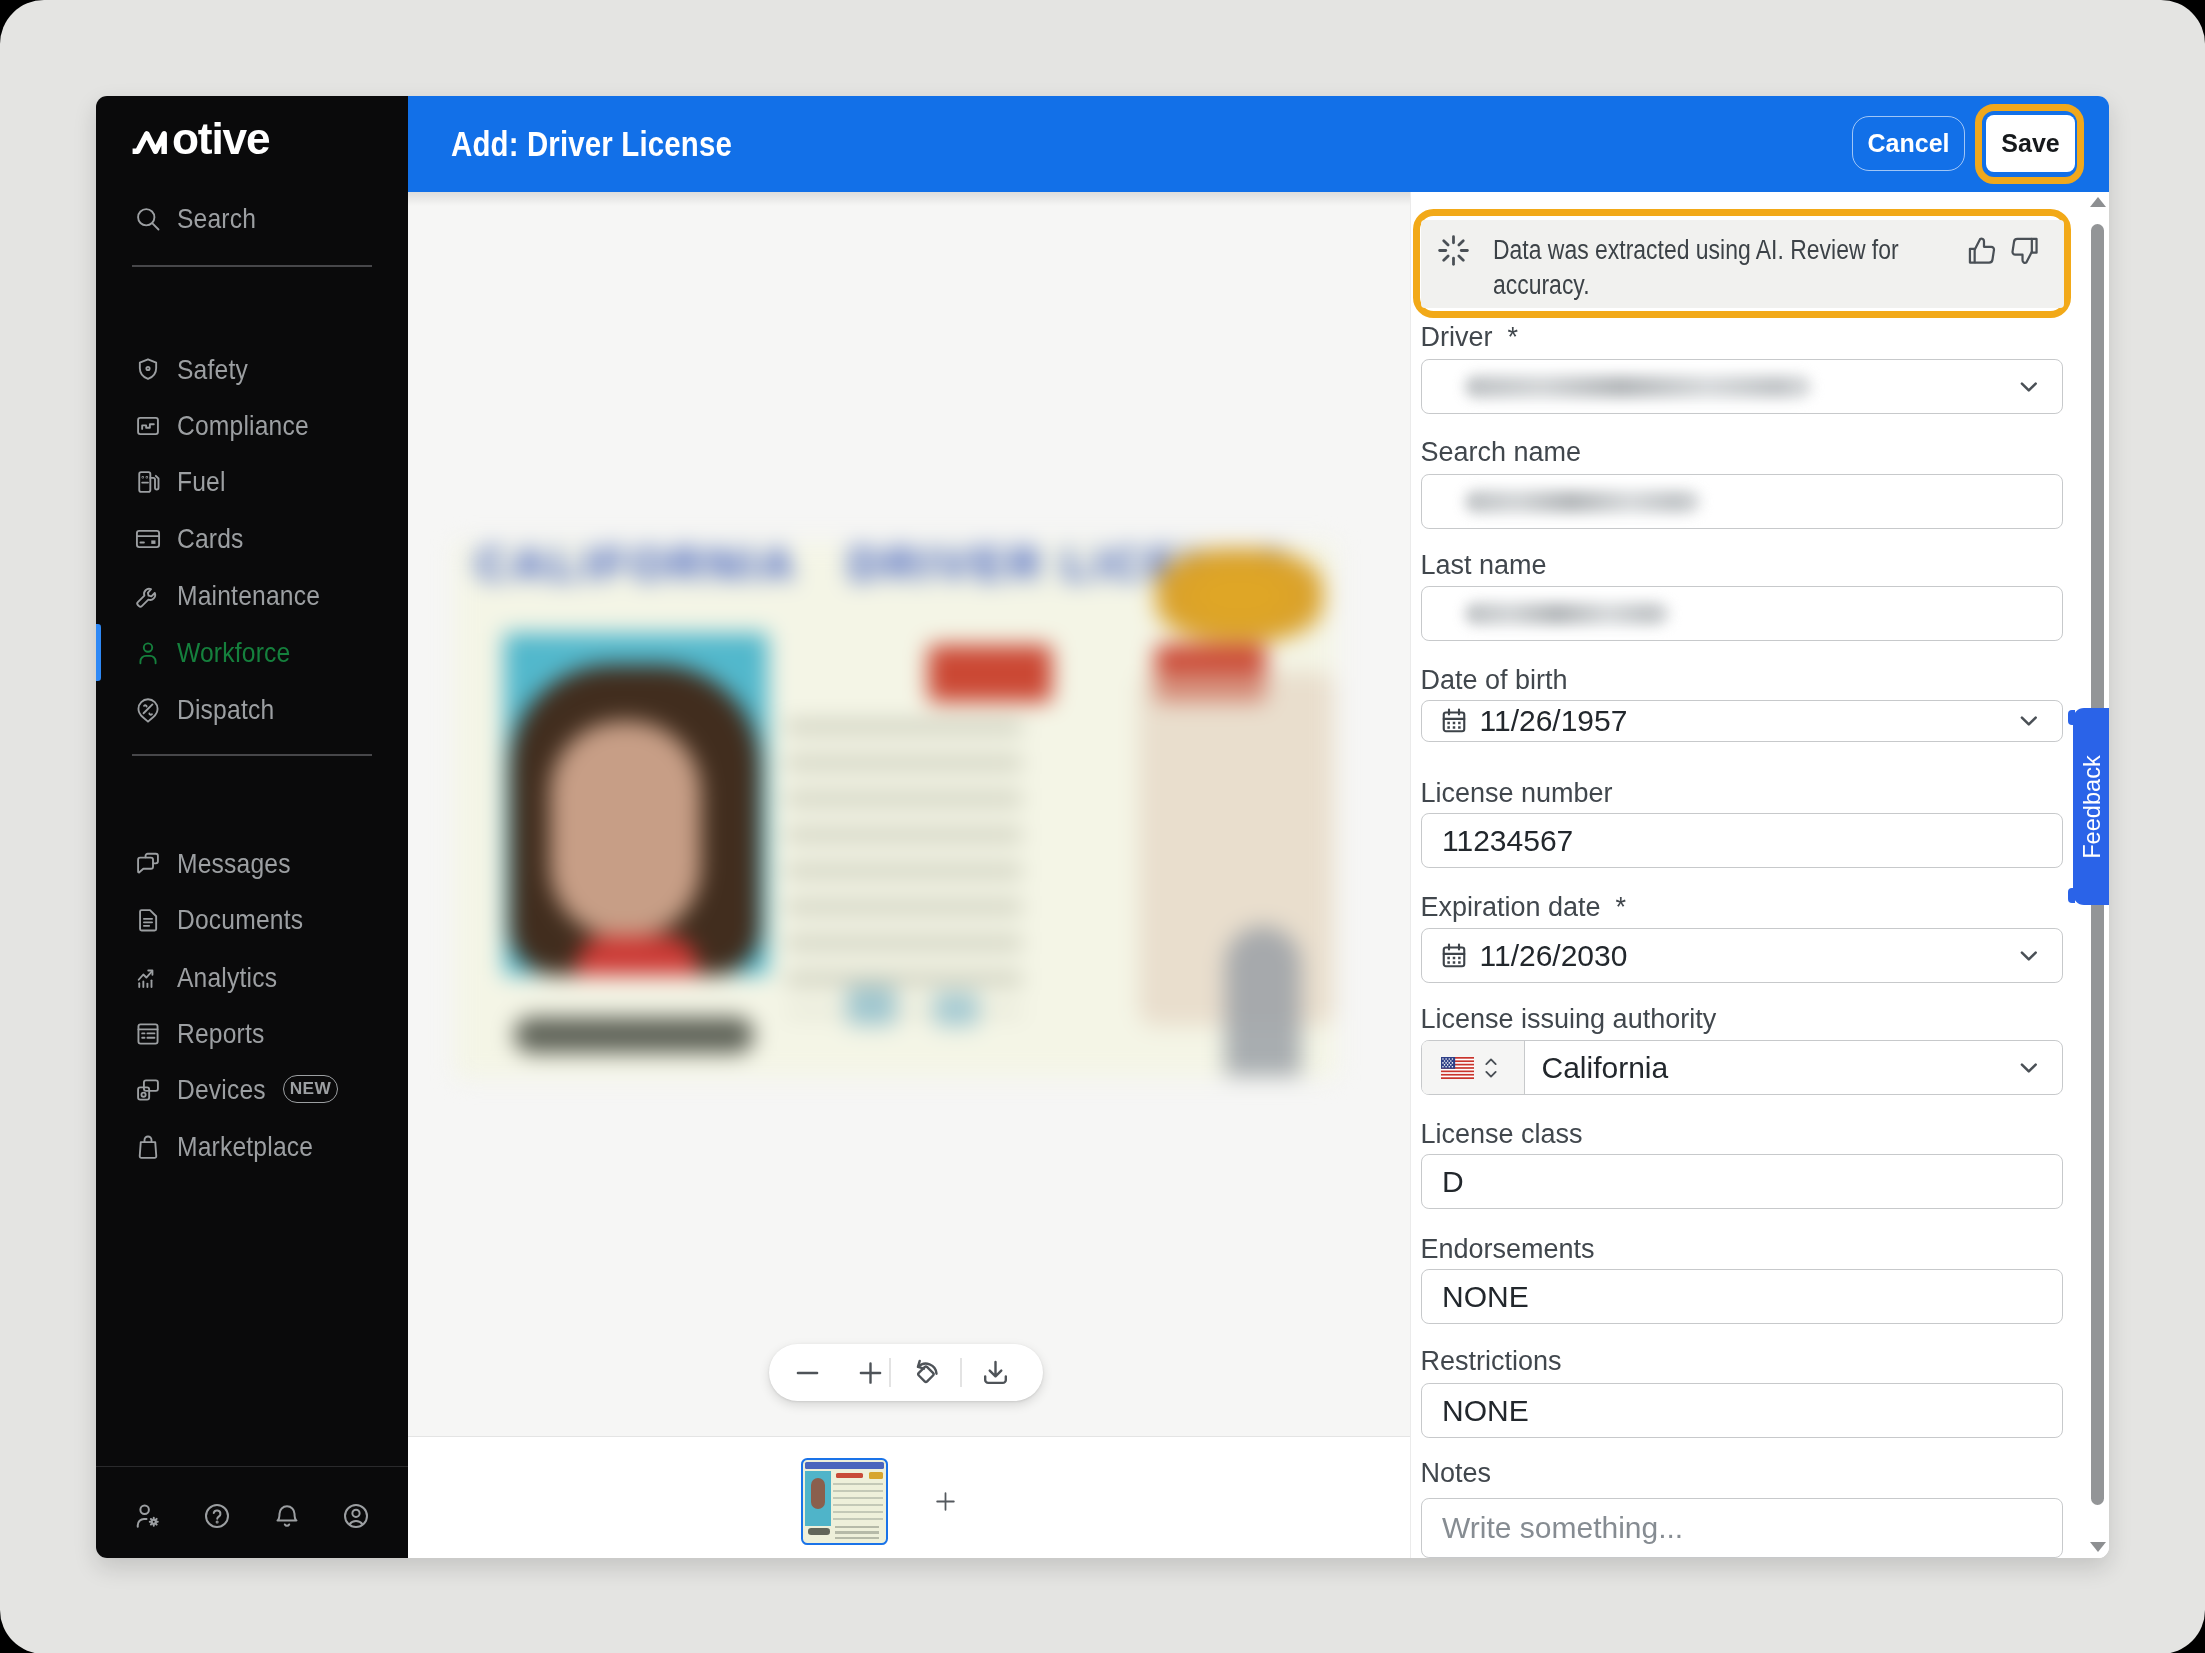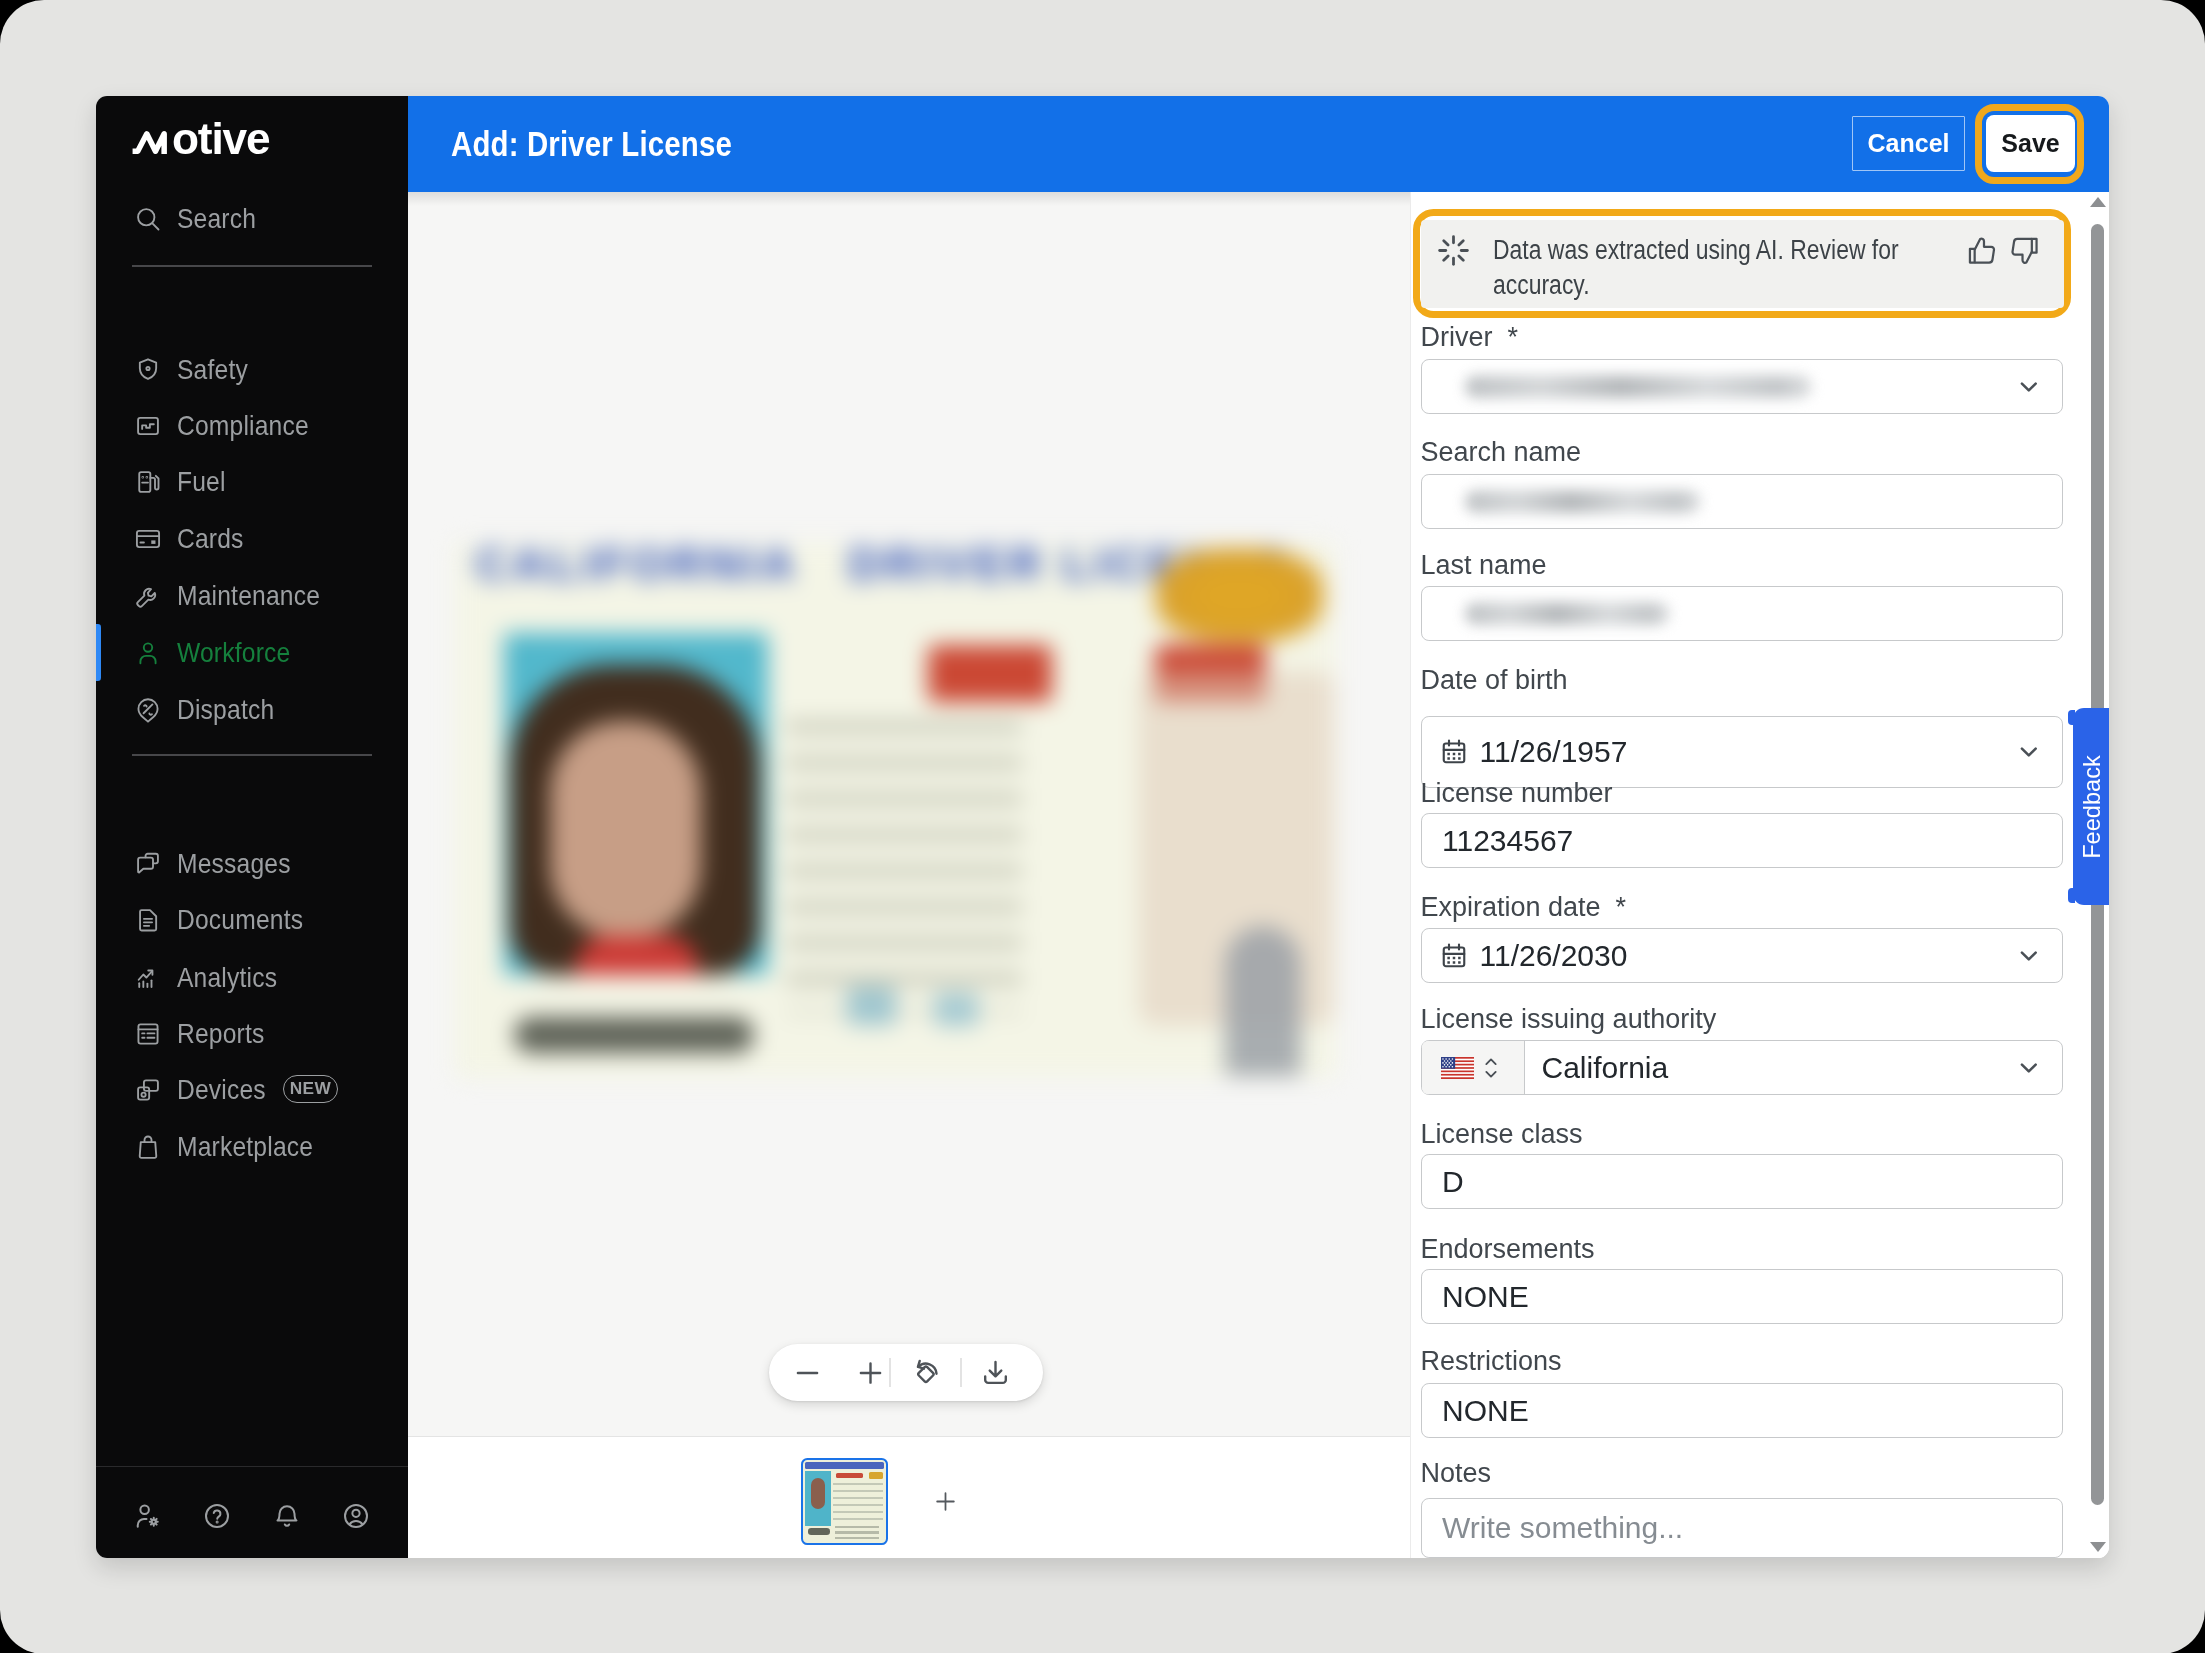--- a/index.html
+++ b/index.html
@@ -13,21 +13,21 @@
   .side-item .tx { position:absolute; left:81px; top:50%; transform:translateY(-50%) scaleX(.88); transform-origin:0 50%; font-size:28px; letter-spacing:0.2px; }
   .side-item.active { color:#15803d; }
   .sep { position:absolute; left:36px; width:240px; height:1.6px; background:#47474a; }
   .active-bar { position:absolute; left:0; width:4.7px; height:57px; background:#2f89f5; border-radius:0 3.2px 3.2px 0; }
   .newpill { position:absolute; left:187px; width:55px; height:27.6px; border:1.6px solid #9c9fa2; border-radius:14px; color:#9c9fa2; font-size:17.3px; font-weight:bold; text-align:center; line-height:25px; letter-spacing:0.4px; }
   .botsep { position:absolute; left:0; top:1370px; width:312px; height:0.8px; background:#2a2a2c; }
   .bot-ic { position:absolute; top:1405px; width:30px; height:30px; color:#9c9fa2; }
   
   .header { position:absolute; left:312px; top:0; width:1701px; height:96px; background:#1270e8; }
   .header .title { position:absolute; left:43px; top:50%; transform:translateY(-50%) scaleX(.84); transform-origin:0 50%; color:#fff; font-size:35px; font-weight:bold; letter-spacing:0.2px; }
-  .btn-cancel { position:absolute; left:1444px; top:19.7px; width:113px; height:55px; border:1.6px solid rgba(255,255,255,.6); border-radius:1px; color:#fff; font-size:25px; font-weight:bold; text-align:center; line-height:52px; }
+  .btn-cancel { position:absolute; left:1444px; top:19.7px; width:113px; height:55px; border:1.6px solid rgba(255,255,255,.6); border-radius:17px; color:#fff; font-size:25px; font-weight:bold; text-align:center; line-height:52px; }
   .save-ring { position:absolute; left:1567px; top:7.9px; width:109px; height:80px; border:7px solid #f0a81c; border-radius:19px; }
   .btn-save { position:absolute; left:1578px; top:19px; width:89px; height:57px; background:#fff; border-radius:7.9px; color:#16191c; font-size:25px; font-weight:bold; text-align:center; line-height:57px; }
   
   .viewer { position:absolute; left:312px; top:96px; width:1002px; height:1244px; background:#f6f6f5; overflow:hidden; }
   .viewer .topshadow { position:absolute; left:0; top:0; width:100%; height:14px; background:linear-gradient(rgba(0,0,0,.10),rgba(0,0,0,0)); }
   .bottombar { position:absolute; left:312px; top:1340px; width:1002px; height:122px; background:#fff; border-top:0.8px solid #e4e4e4; }
   
   .panel { position:absolute; left:1314px; top:96px; width:699px; height:1366px; background:#fff; border-left:0.8px solid #ebebeb; }
   .label { position:absolute; left:9.5px; color:#41474d; font-size:27px; }
   .input { position:absolute; left:9.5px; width:642px; height:55px; border:1.6px solid #c7c9cb; border-radius:7.9px; background:#fff; color:#22272c; font-size:30px; }
@@ -322,21 +322,21 @@
         </div>
 <div class="label" style="top:245px">Search name</div>
 <div class="input" style="top:282px;height:55px">
           <span class="smear" style="left:43px;width:236px"></span>
         </div>
 <div class="label" style="top:358px">Last name</div>
 <div class="input" style="top:394px;height:55px">
           <span class="smear" style="left:43px;width:205px"></span>
         </div>
 <div class="label" style="top:473px">Date of birth</div>
-<div class="input" style="top:524px;height:72px">
+<div class="input" style="top:508px;height:42px">
           <svg class="calic" viewBox="0 0 24 24" fill="none" stroke="currentColor" stroke-width="1.7" stroke-linecap="round" stroke-linejoin="round">
             <rect x="3.8" y="5.2" width="16.4" height="15" rx="1.8"></rect>
             <path d="M8 2.8v4M16 2.8v4M3.8 10.3h16.4"></path>
             <g fill="currentColor" stroke="none">
               <rect x="6.7" y="12.6" width="2" height="2"></rect>
               <rect x="11" y="12.6" width="2" height="2"></rect>
               <rect x="15.3" y="12.6" width="2" height="2"></rect>
               <rect x="6.7" y="16.2" width="2" height="2"></rect>
               <rect x="11" y="16.2" width="2" height="2"></rect>
               <rect x="15.3" y="16.2" width="2" height="2"></rect>

